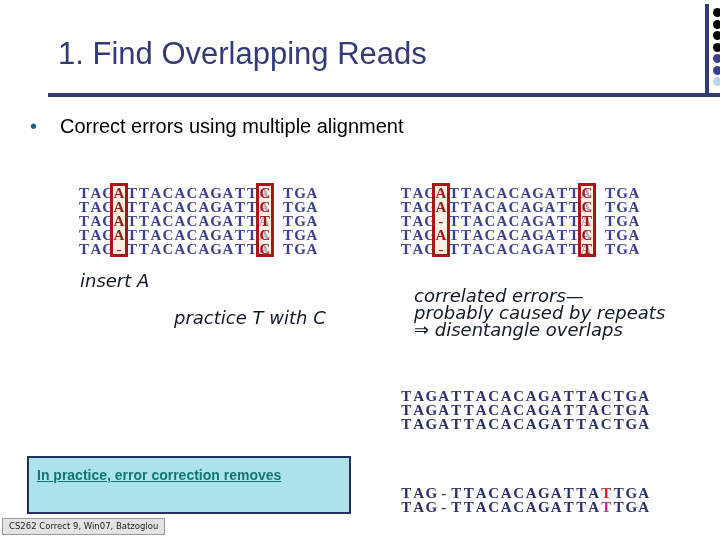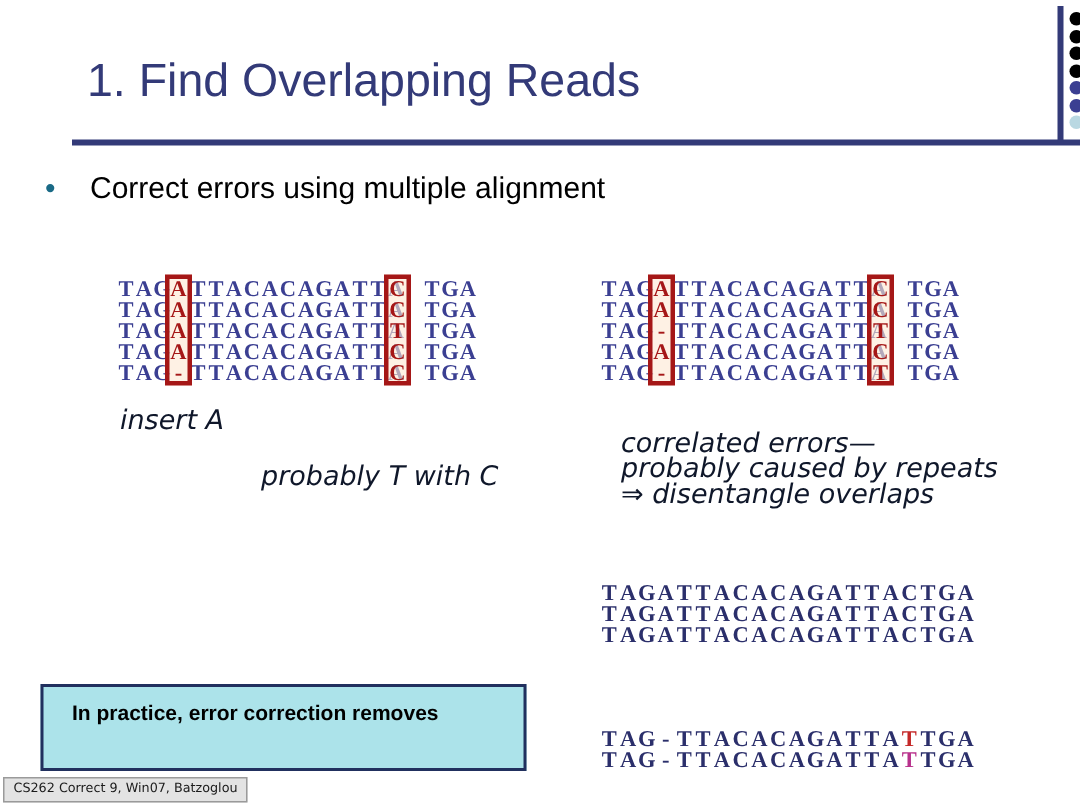--- a/index.html
+++ b/index.html
@@ -151,28 +151,29 @@
     left: 27px;
     top: 456px;
     width: 324px;
     height: 58px;
     background: #ace3ea;
     border: 2px solid #21305e;
     box-sizing: border-box;
   }
   #callout-text {
     position: absolute;
-    left: 19px;
+    left: 8px;
     top: 8px;
     width: 305px;
     font-family: "Liberation Sans", sans-serif;
     font-size: 14px;
     font-weight: bold;
-    color: #000000;
+    color: #0f766e;
     line-height: 19px;
+    text-decoration: underline;
   }
 
   
   #footer-badge {
     position: absolute;
     left: 2px;
     top: 518px;
     background: #e3e3e3;
     border: 1px solid #9a9a9a;
     padding: 2px 6px 3px 6px;
@@ -238,21 +239,21 @@
 <div class="hl-box" style="left:256px; top:183px; width:18px; height:74px;"></div>
 <div class="hl-chars" id="hl-left-2" style="left:256px; top:186px; width:18px;"><div class="aln-row">C</div><div class="aln-row">C</div><div class="aln-row">T</div><div class="aln-row">C</div><div class="aln-row">C</div></div>
 
 <div class="aln-block" id="aln-right" style="left:400px; top:186px;"><div class="aln-row"><span class="aln-ch">T</span><span class="aln-ch">A</span><span class="aln-ch">G</span><span class="aln-ch">&nbsp;</span><span class="aln-ch">T</span><span class="aln-ch">T</span><span class="aln-ch">A</span><span class="aln-ch">C</span><span class="aln-ch">A</span><span class="aln-ch">C</span><span class="aln-ch">A</span><span class="aln-ch">G</span><span class="aln-ch">A</span><span class="aln-ch">T</span><span class="aln-ch">T</span><span class="aln-ch">A</span><span class="aln-ch">&nbsp;</span><span class="aln-ch">T</span><span class="aln-ch">G</span><span class="aln-ch">A</span></div><div class="aln-row"><span class="aln-ch">T</span><span class="aln-ch">A</span><span class="aln-ch">G</span><span class="aln-ch">&nbsp;</span><span class="aln-ch">T</span><span class="aln-ch">T</span><span class="aln-ch">A</span><span class="aln-ch">C</span><span class="aln-ch">A</span><span class="aln-ch">C</span><span class="aln-ch">A</span><span class="aln-ch">G</span><span class="aln-ch">A</span><span class="aln-ch">T</span><span class="aln-ch">T</span><span class="aln-ch">A</span><span class="aln-ch">&nbsp;</span><span class="aln-ch">T</span><span class="aln-ch">G</span><span class="aln-ch">A</span></div><div class="aln-row"><span class="aln-ch">T</span><span class="aln-ch">A</span><span class="aln-ch">G</span><span class="aln-ch">&nbsp;</span><span class="aln-ch">T</span><span class="aln-ch">T</span><span class="aln-ch">A</span><span class="aln-ch">C</span><span class="aln-ch">A</span><span class="aln-ch">C</span><span class="aln-ch">A</span><span class="aln-ch">G</span><span class="aln-ch">A</span><span class="aln-ch">T</span><span class="aln-ch">T</span><span class="aln-ch">A</span><span class="aln-ch">&nbsp;</span><span class="aln-ch">T</span><span class="aln-ch">G</span><span class="aln-ch">A</span></div><div class="aln-row"><span class="aln-ch">T</span><span class="aln-ch">A</span><span class="aln-ch">G</span><span class="aln-ch">&nbsp;</span><span class="aln-ch">T</span><span class="aln-ch">T</span><span class="aln-ch">A</span><span class="aln-ch">C</span><span class="aln-ch">A</span><span class="aln-ch">C</span><span class="aln-ch">A</span><span class="aln-ch">G</span><span class="aln-ch">A</span><span class="aln-ch">T</span><span class="aln-ch">T</span><span class="aln-ch">A</span><span class="aln-ch">&nbsp;</span><span class="aln-ch">T</span><span class="aln-ch">G</span><span class="aln-ch">A</span></div><div class="aln-row"><span class="aln-ch">T</span><span class="aln-ch">A</span><span class="aln-ch">G</span><span class="aln-ch">&nbsp;</span><span class="aln-ch">T</span><span class="aln-ch">T</span><span class="aln-ch">A</span><span class="aln-ch">C</span><span class="aln-ch">A</span><span class="aln-ch">C</span><span class="aln-ch">A</span><span class="aln-ch">G</span><span class="aln-ch">A</span><span class="aln-ch">T</span><span class="aln-ch">T</span><span class="aln-ch">A</span><span class="aln-ch">&nbsp;</span><span class="aln-ch">T</span><span class="aln-ch">G</span><span class="aln-ch">A</span></div></div>
 <div class="hl-box" style="left:432px; top:183px; width:18px; height:74px;"></div>
 <div class="hl-chars" id="hl-right-1" style="left:432px; top:186px; width:18px;"><div class="aln-row">A</div><div class="aln-row">A</div><div class="aln-row">-</div><div class="aln-row">A</div><div class="aln-row">-</div></div>
 <div class="hl-box" style="left:578px; top:183px; width:18px; height:74px;"></div>
 <div class="hl-chars" id="hl-right-2" style="left:578px; top:186px; width:18px;"><div class="aln-row">C</div><div class="aln-row">C</div><div class="aln-row">T</div><div class="aln-row">C</div><div class="aln-row">T</div></div>
 
 <div class="annot" style="left:80px; top:273px;">insert A</div>
-<div class="annot" style="left:174px; top:310px;">probably T with C</div>
+<div class="annot" style="left:174px; top:310px;">practice T with C</div>
 <div class="annot" style="left:414px; top:288px;">correlated errors—</div>
 <div class="annot" style="left:414px; top:305px;">probably caused by repeats</div>
 <div class="annot" style="left:414px; top:322px;">⇒ disentangle overlaps</div>
 
 <div class="cons-block" id="cons-top" style="left:400px; top:389px;"><div class="aln-row"><span class="aln-ch">T</span><span class="aln-ch">A</span><span class="aln-ch">G</span><span class="aln-ch">A</span><span class="aln-ch">T</span><span class="aln-ch">T</span><span class="aln-ch">A</span><span class="aln-ch">C</span><span class="aln-ch">A</span><span class="aln-ch">C</span><span class="aln-ch">A</span><span class="aln-ch">G</span><span class="aln-ch">A</span><span class="aln-ch">T</span><span class="aln-ch">T</span><span class="aln-ch">A</span><span class="aln-ch">C</span><span class="aln-ch">T</span><span class="aln-ch">G</span><span class="aln-ch">A</span></div><div class="aln-row"><span class="aln-ch">T</span><span class="aln-ch">A</span><span class="aln-ch">G</span><span class="aln-ch">A</span><span class="aln-ch">T</span><span class="aln-ch">T</span><span class="aln-ch">A</span><span class="aln-ch">C</span><span class="aln-ch">A</span><span class="aln-ch">C</span><span class="aln-ch">A</span><span class="aln-ch">G</span><span class="aln-ch">A</span><span class="aln-ch">T</span><span class="aln-ch">T</span><span class="aln-ch">A</span><span class="aln-ch">C</span><span class="aln-ch">T</span><span class="aln-ch">G</span><span class="aln-ch">A</span></div><div class="aln-row"><span class="aln-ch">T</span><span class="aln-ch">A</span><span class="aln-ch">G</span><span class="aln-ch">A</span><span class="aln-ch">T</span><span class="aln-ch">T</span><span class="aln-ch">A</span><span class="aln-ch">C</span><span class="aln-ch">A</span><span class="aln-ch">C</span><span class="aln-ch">A</span><span class="aln-ch">G</span><span class="aln-ch">A</span><span class="aln-ch">T</span><span class="aln-ch">T</span><span class="aln-ch">A</span><span class="aln-ch">C</span><span class="aln-ch">T</span><span class="aln-ch">G</span><span class="aln-ch">A</span></div></div>
 
 <div class="cons-block" id="cons-bottom" style="left:400px; top:486px;"><div class="aln-row"><span class="aln-ch">T</span><span class="aln-ch">A</span><span class="aln-ch">G</span><span class="aln-ch">-</span><span class="aln-ch">T</span><span class="aln-ch">T</span><span class="aln-ch">A</span><span class="aln-ch">C</span><span class="aln-ch">A</span><span class="aln-ch">C</span><span class="aln-ch">A</span><span class="aln-ch">G</span><span class="aln-ch">A</span><span class="aln-ch">T</span><span class="aln-ch">T</span><span class="aln-ch">A</span><span class="aln-ch" style="color: rgb(196, 40, 40);">T</span><span class="aln-ch">T</span><span class="aln-ch">G</span><span class="aln-ch">A</span></div><div class="aln-row"><span class="aln-ch">T</span><span class="aln-ch">A</span><span class="aln-ch">G</span><span class="aln-ch">-</span><span class="aln-ch">T</span><span class="aln-ch">T</span><span class="aln-ch">A</span><span class="aln-ch">C</span><span class="aln-ch">A</span><span class="aln-ch">C</span><span class="aln-ch">A</span><span class="aln-ch">G</span><span class="aln-ch">A</span><span class="aln-ch">T</span><span class="aln-ch">T</span><span class="aln-ch">A</span><span class="aln-ch" style="color: rgb(184, 49, 140);">T</span><span class="aln-ch">T</span><span class="aln-ch">G</span><span class="aln-ch">A</span></div></div>
 
 <div id="callout-box">
   <div id="callout-text">

